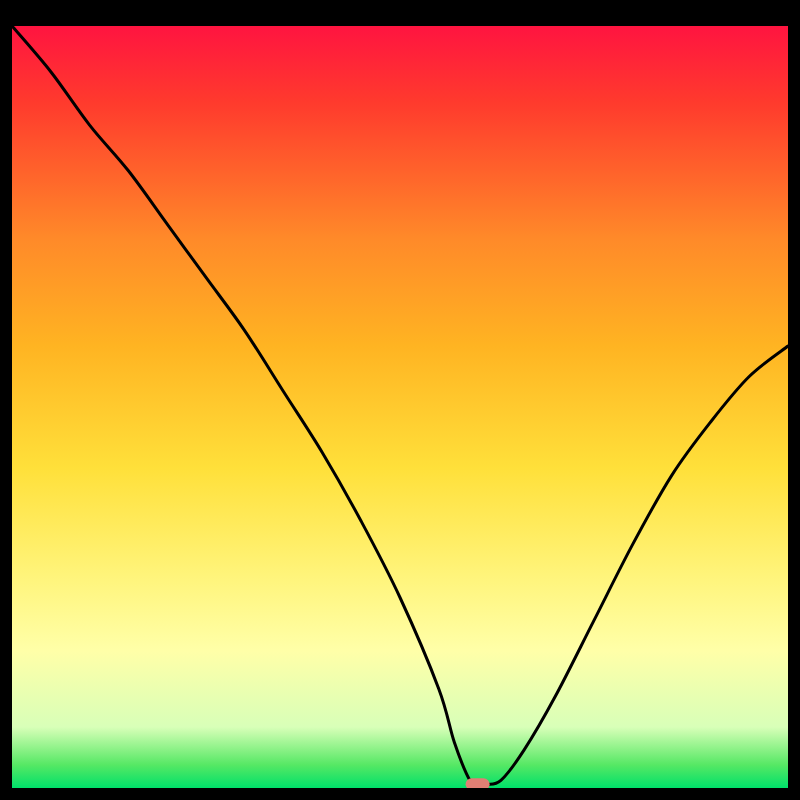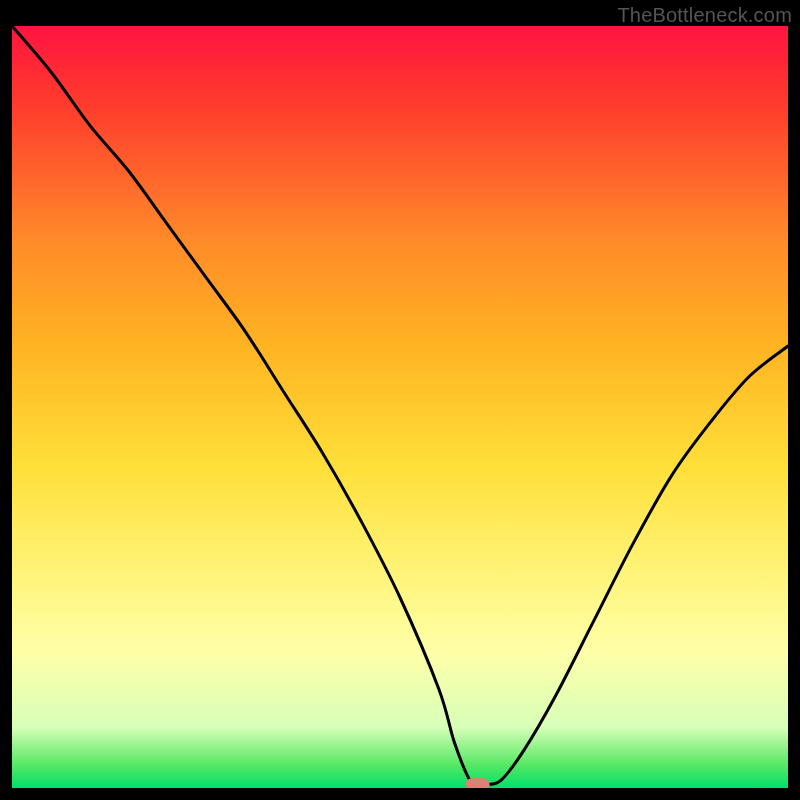--- a/index.html
+++ b/index.html
@@ -41,21 +41,20 @@
     width: 100%;
     height: 100%;
   }
   
 </style>
 </head>
 <body>
 
 <div class="stage">
 
-  <div class="watermark">TheBottleneck.com</div>
 
   <div class="plot">
     <svg viewBox="0 0 776 762" preserveAspectRatio="none">
       <defs>
         <linearGradient id="bg-grad" x1="0" y1="0" x2="0" y2="1">
           <stop id="g0" offset="0%" stop-color="#ff1440"></stop>
           <stop id="g1" offset="10%" stop-color="#ff3a2d"></stop>
           <stop id="g2" offset="28%" stop-color="#ff8a29"></stop>
           <stop id="g3" offset="42%" stop-color="#ffb422"></stop>
           <stop id="g4" offset="58%" stop-color="#ffe03a"></stop>

